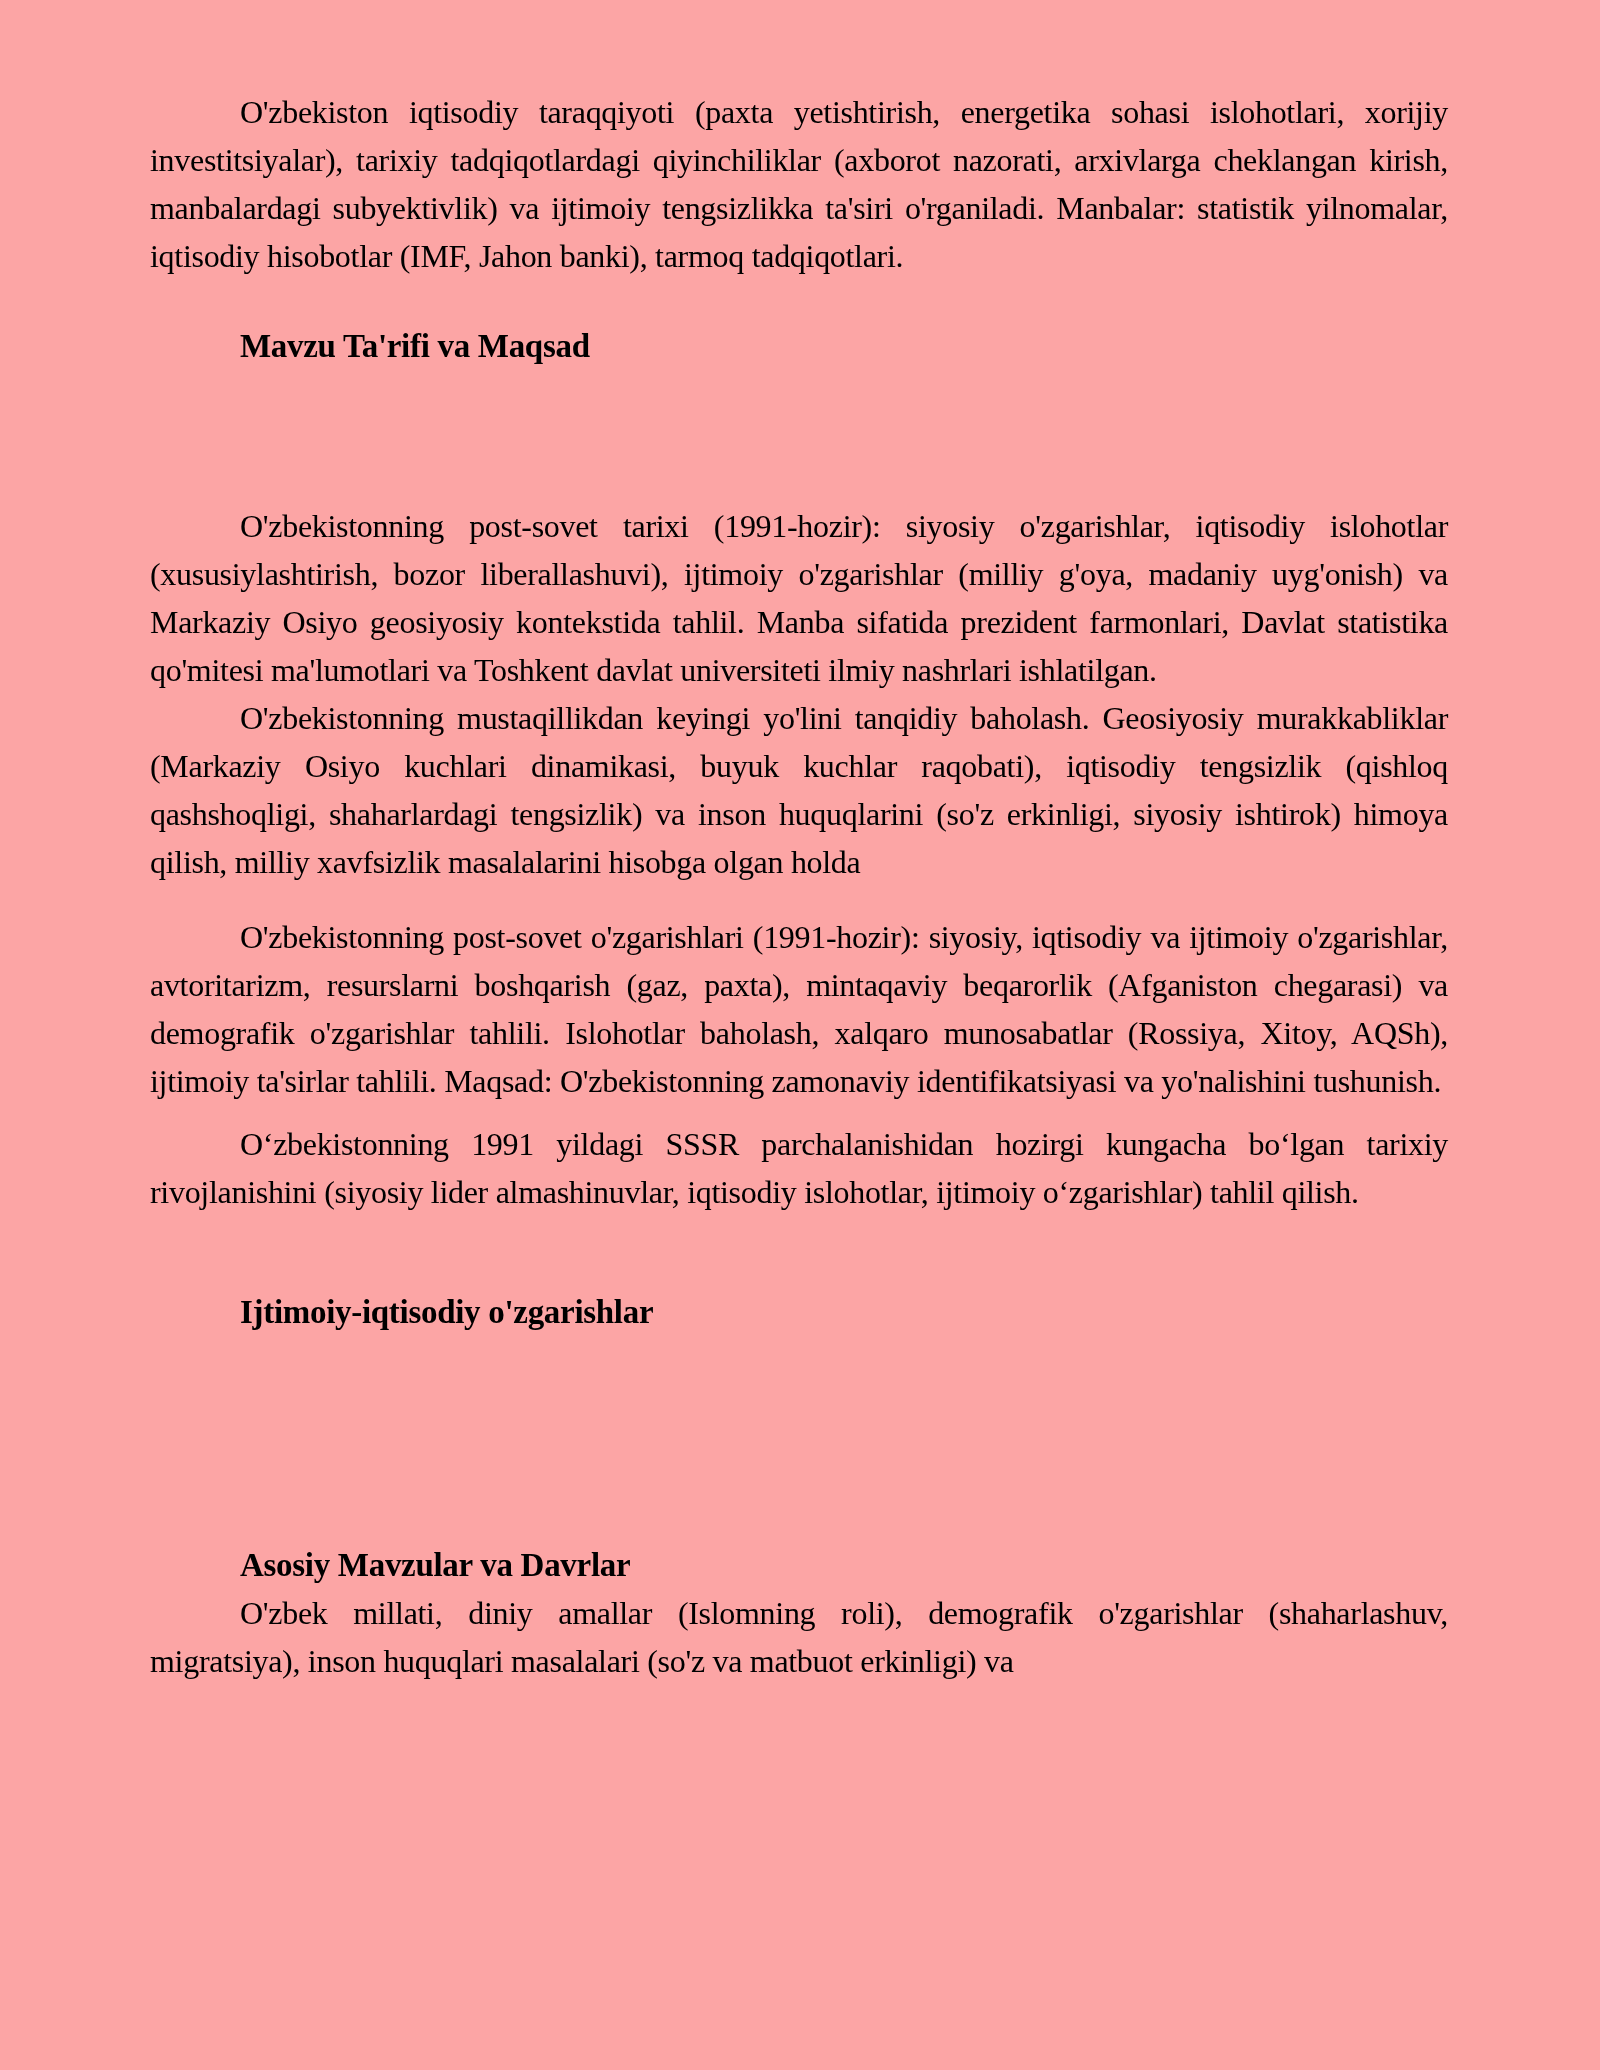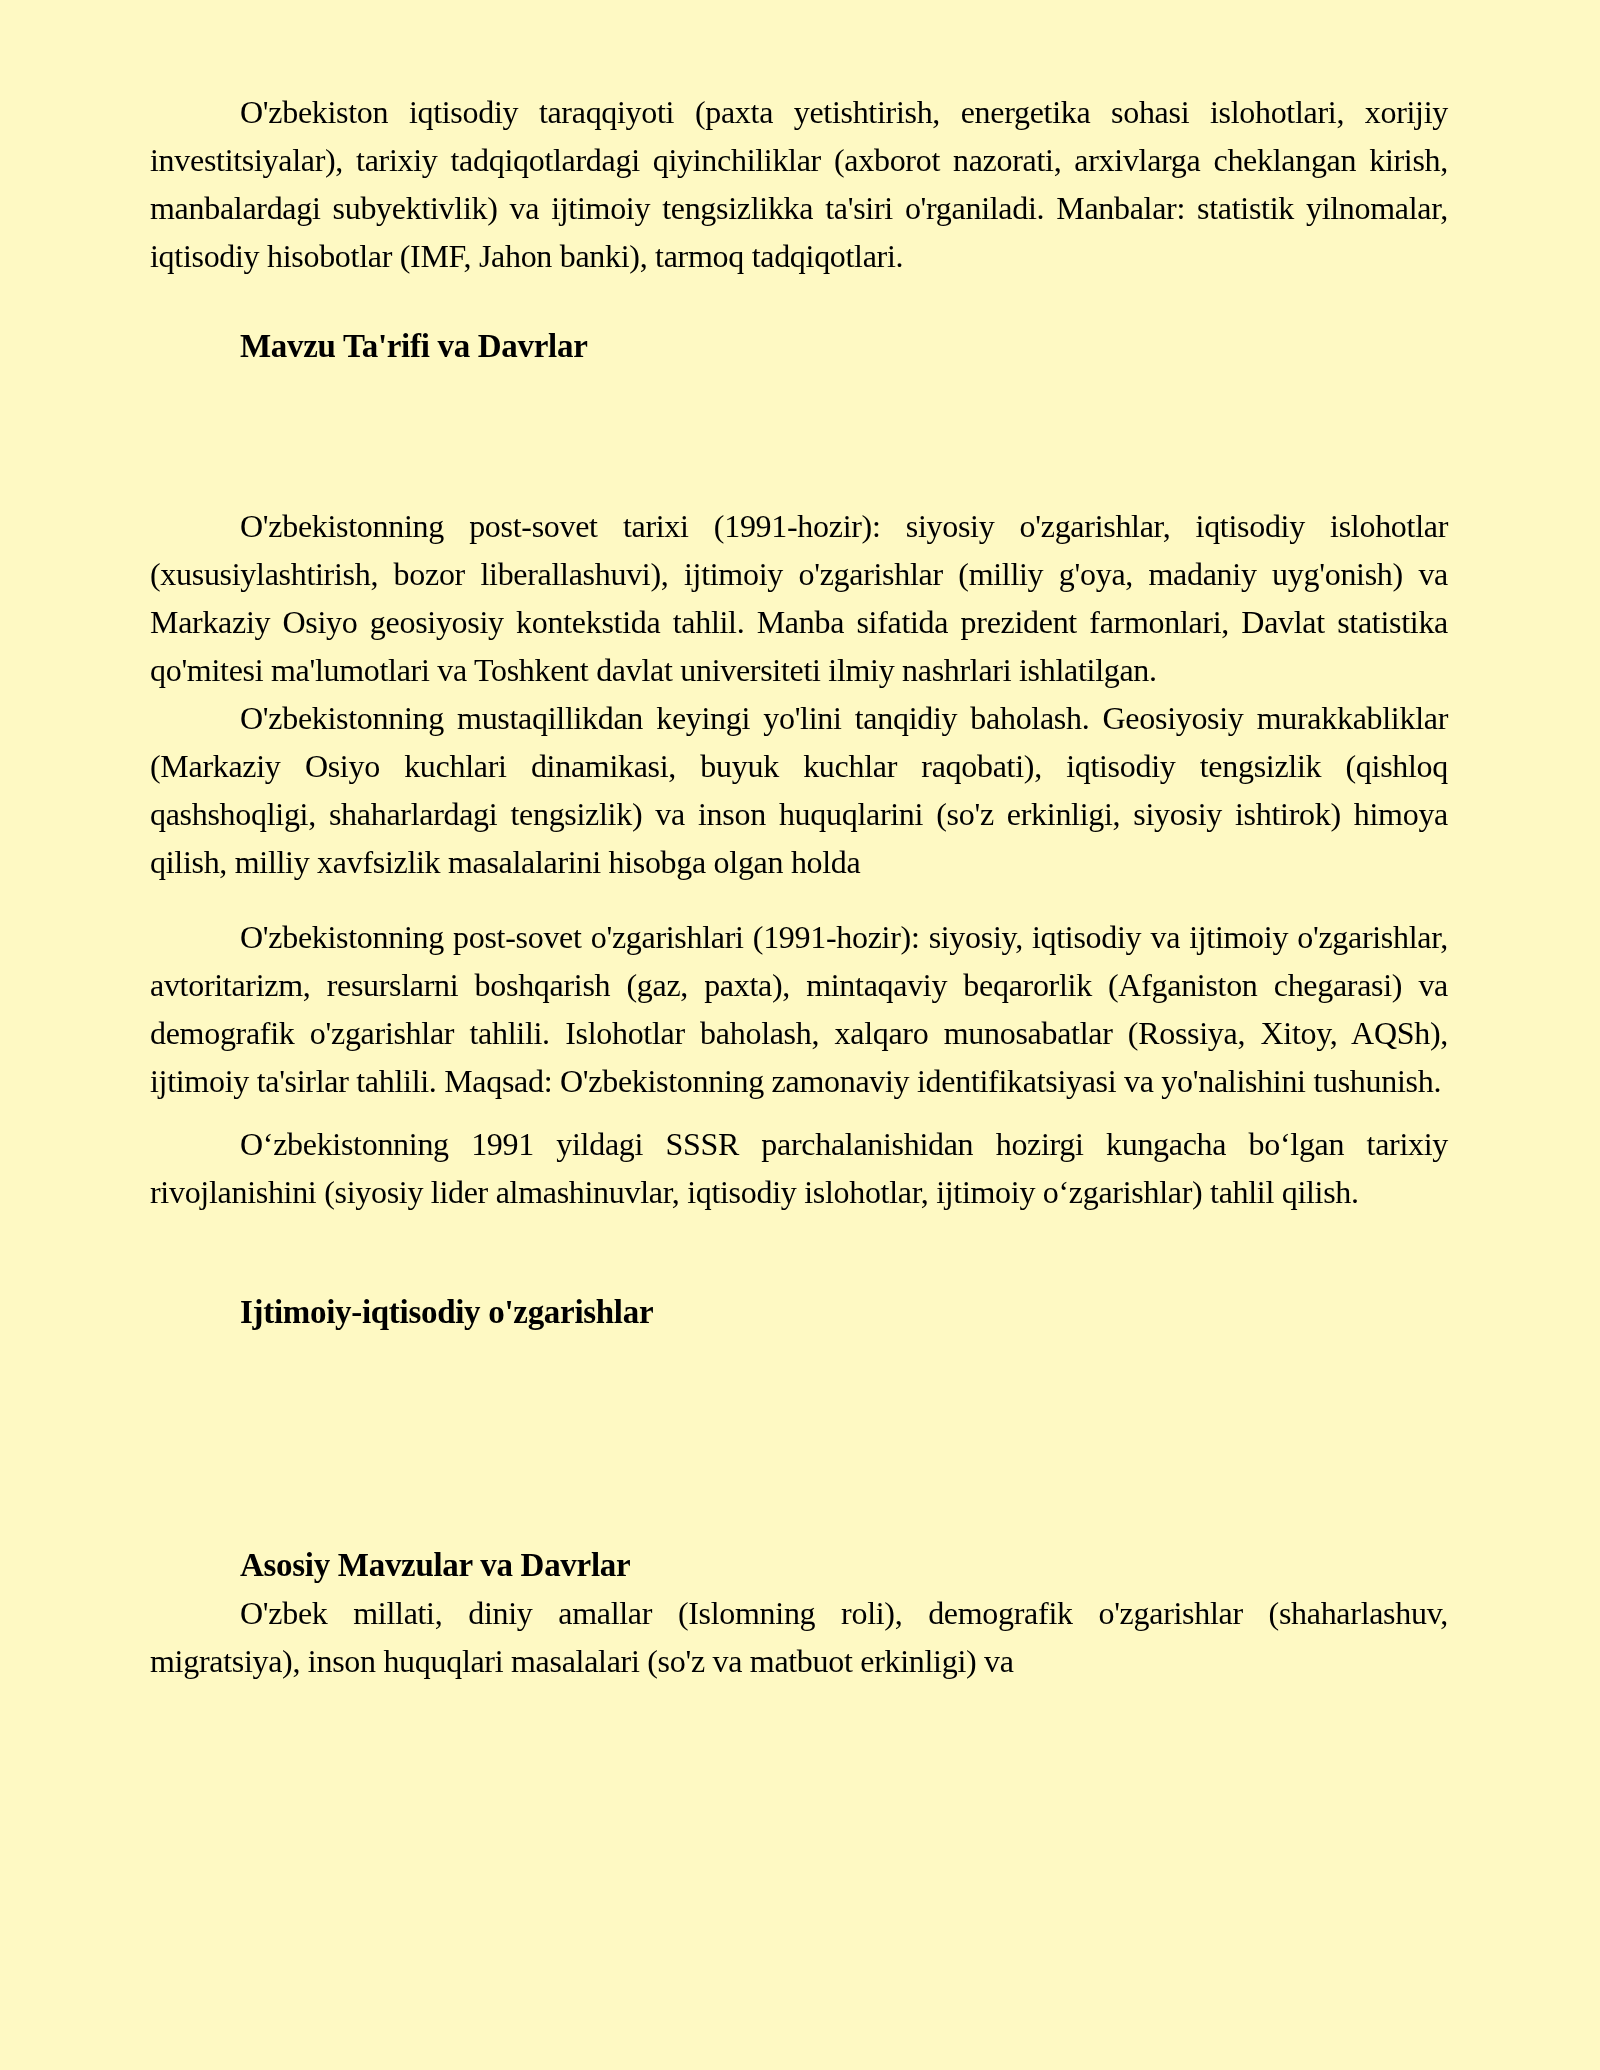--- a/index.html
+++ b/index.html
@@ -5,21 +5,21 @@
 <style>
   html, body {
     margin: 0;
     padding: 0;
     background: #ffffff;
   }
   .page {
     position: relative;
     width: 1600px;
     height: 2070px;
-    background: #fef9c3;
+    background: #fca5a5;
     overflow: hidden;
     box-sizing: border-box;
     padding: 88px 152px 40px 150px;
     font-family: "Liberation Serif", "DejaVu Serif", serif;
     font-size: 32px;
     line-height: 48px;
     letter-spacing: -0.3px;
     color: #000000;
   }
   .para {
@@ -47,21 +47,21 @@
   .b8 { margin-top: 205px; font-family: Liberation Serif, serif; }
   .b9 { margin-top: 0; }
 </style>
 </head>
 <body>
 
 <div class="page">
 
   <p class="para b0">O'zbekiston iqtisodiy taraqqiyoti (paxta yetishtirish, energetika sohasi islohotlari, xorijiy investitsiyalar), tarixiy tadqiqotlardagi qiyinchiliklar (axborot nazorati, arxivlarga cheklangan kirish, manbalardagi subyektivlik) va ijtimoiy tengsizlikka ta'siri o'rganiladi. Manbalar: statistik yilnomalar, iqtisodiy hisobotlar (IMF, Jahon banki), tarmoq tadqiqotlari.</p>
 
-  <h2 class="heading b1">Mavzu Ta'rifi va Davrlar</h2>
+  <h2 class="heading b1">Mavzu Ta'rifi va Maqsad</h2>
 
   <p class="para b2">O'zbekistonning post-sovet tarixi (1991-hozir): siyosiy o'zgarishlar, iqtisodiy islohotlar (xususiylashtirish, bozor liberallashuvi), ijtimoiy o'zgarishlar (milliy g'oya, madaniy uyg'onish) va Markaziy Osiyo geosiyosiy kontekstida tahlil. Manba sifatida prezident farmonlari, Davlat statistika qo'mitesi ma'lumotlari va Toshkent davlat universiteti ilmiy nashrlari ishlatilgan.</p>
 
 
   <p class="para b4">O'zbekistonning mustaqillikdan keyingi yo'lini tanqidiy baholash. Geosiyosiy murakkabliklar (Markaziy Osiyo kuchlari dinamikasi, buyuk kuchlar raqobati), iqtisodiy tengsizlik (qishloq qashshoqligi, shaharlardagi tengsizlik) va inson huquqlarini (so'z erkinligi, siyosiy ishtirok) himoya qilish, milliy xavfsizlik masalalarini hisobga olgan holda</p>
 
   <p class="para b5">O'zbekistonning post-sovet o'zgarishlari (1991-hozir): siyosiy, iqtisodiy va ijtimoiy o'zgarishlar, avtoritarizm, resurslarni boshqarish (gaz, paxta), mintaqaviy beqarorlik (Afganiston chegarasi) va demografik o'zgarishlar tahlili. Islohotlar baholash, xalqaro munosabatlar (Rossiya, Xitoy, AQSh), ijtimoiy ta'sirlar tahlili. Maqsad: O'zbekistonning zamonaviy identifikatsiyasi va yo'nalishini tushunish.</p>
 
   <p class="para b6">O‘zbekistonning 1991 yildagi SSSR parchalanishidan hozirgi kungacha bo‘lgan tarixiy rivojlanishini (siyosiy lider almashinuvlar, iqtisodiy islohotlar, ijtimoiy o‘zgarishlar) tahlil qilish.</p>
 

